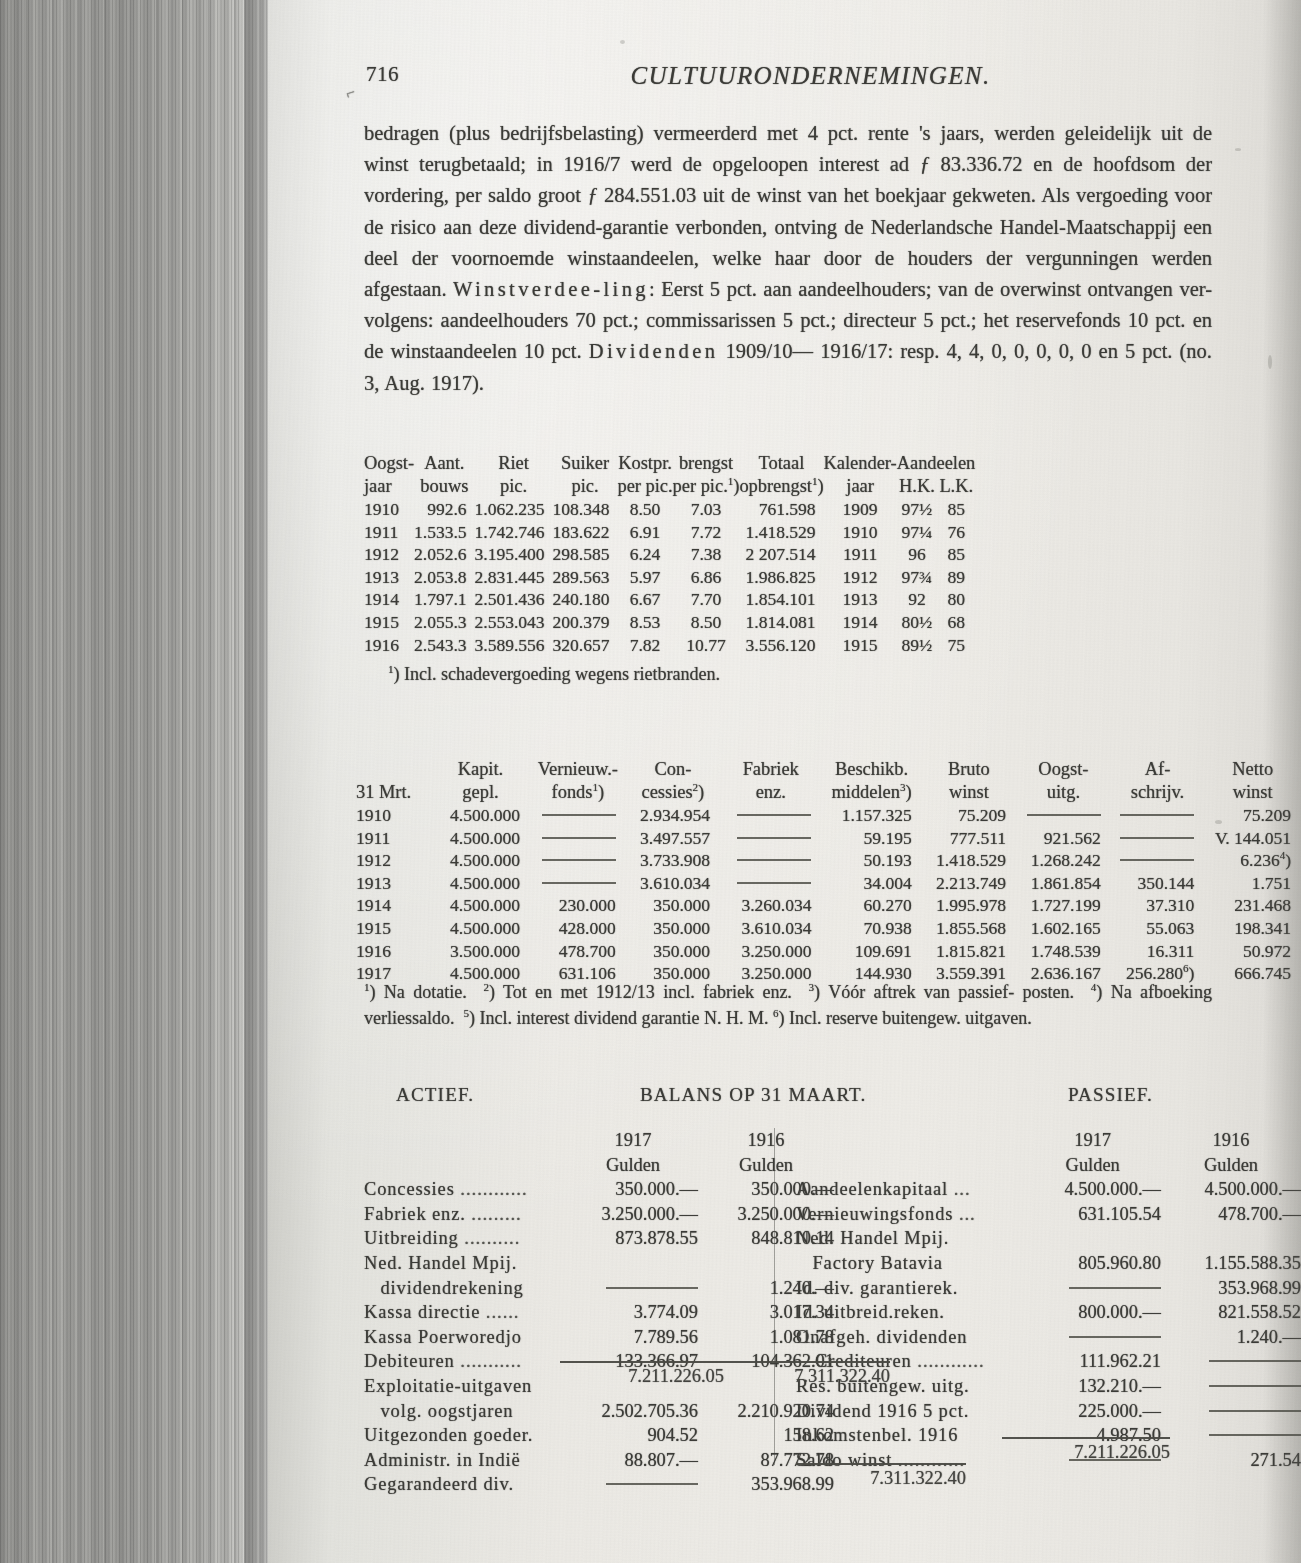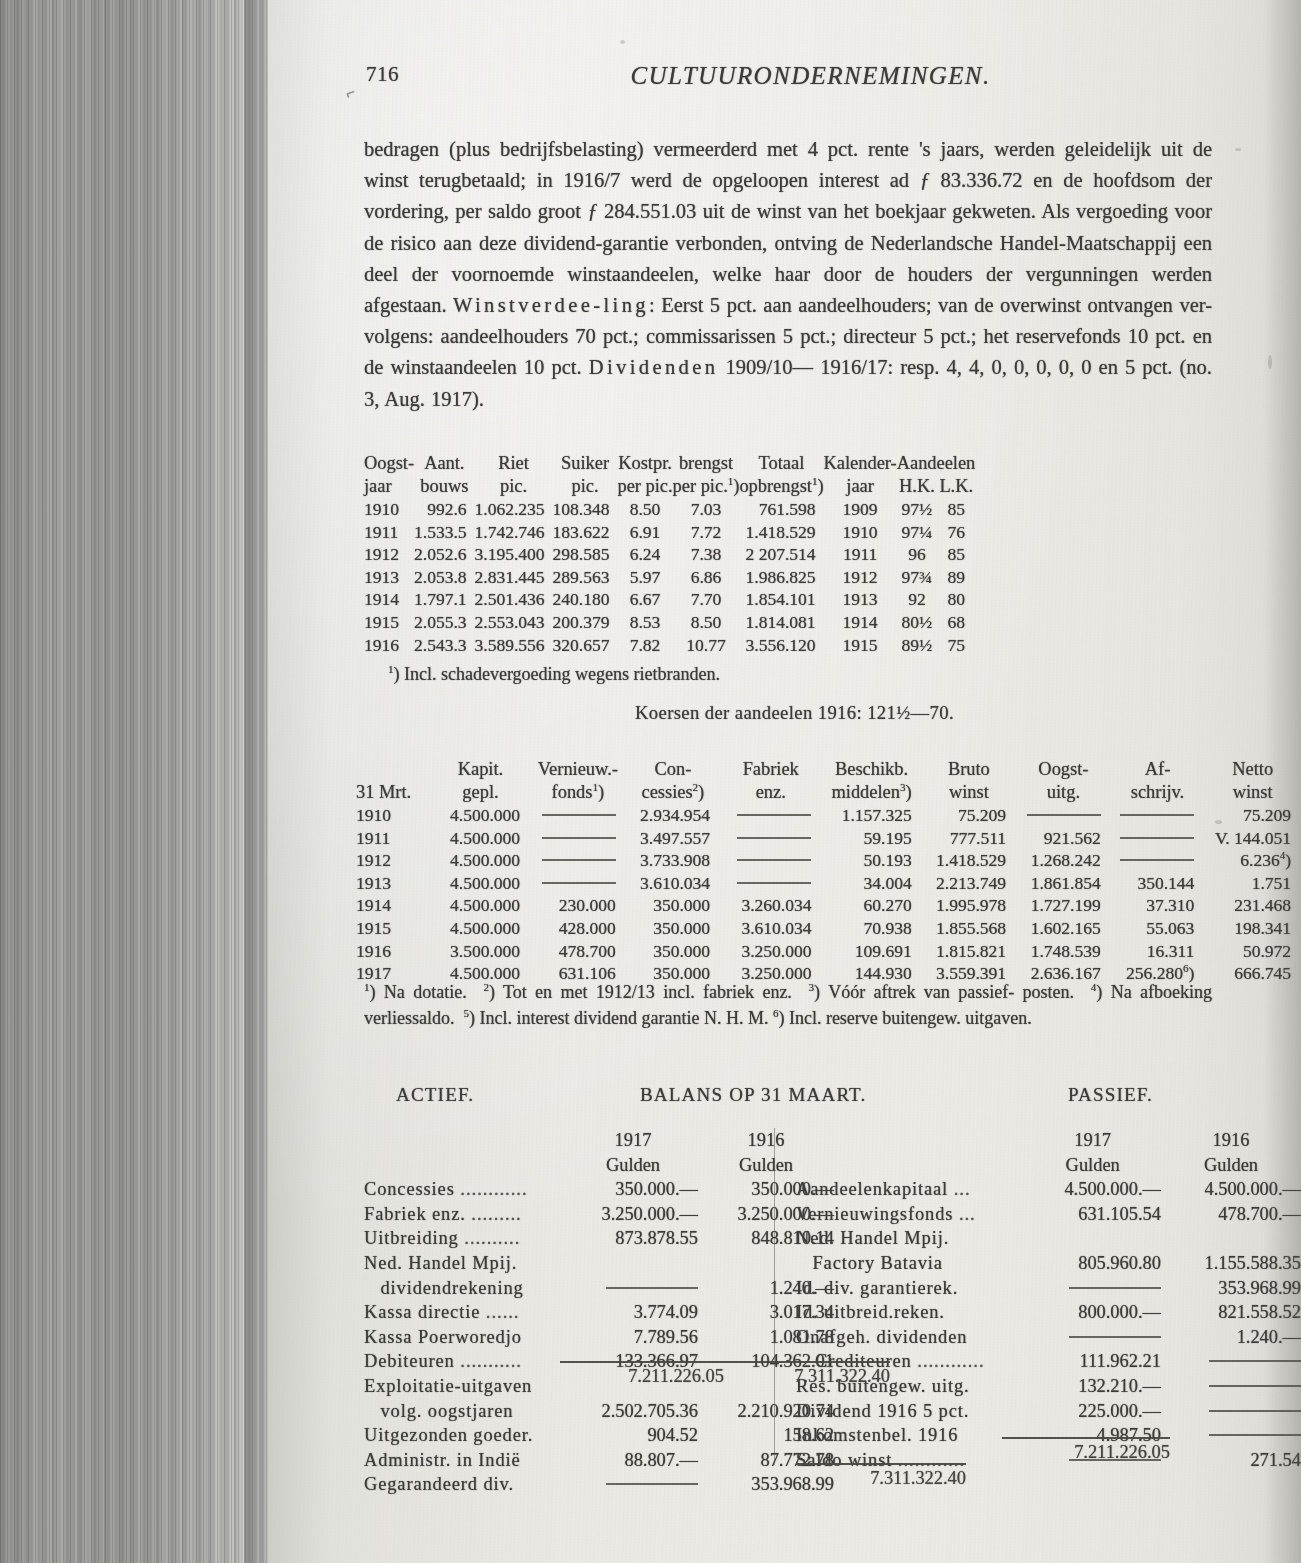--- a/index.html
+++ b/index.html
@@ -110,21 +110,21 @@
     position: absolute;
     left: 78px; top: 22px;
     font-size: 16px;
     color: #8d8d88;
     transform: rotate(-18deg);
   }
 
   
   .para {
     position: absolute;
-    left: 96px; top: 134px;
+    left: 96px; top: 118px;
     width: 848px;
     font-size: 20.5px;
     line-height: 31.2px;
     text-align: justify;
     text-align-last: left;
     word-spacing: 1px;
   }
   .para .spaced {
     letter-spacing: 3.4px;
   }
@@ -390,21 +390,20 @@
             <td class="ctr" style="padding-right: 0px;">10.77</td>
             <td class="num" style="padding-right: 8px;">3.556.120</td>
             <td class="ctr" style="padding-right: 0px;">1915</td>
             <td class="ctr" style="padding-right: 0px;">89½</td>
             <td class="ctr" style="padding-right: 0px;">75</td>
           </tr>
         </tbody>
     </table>
 
     <div class="fn1"><sup>1</sup>) Incl. schadevergoeding wegens rietbranden.</div>
-    <div class="koersen">Koersen der aandeelen 1916: 121½—70.</div>
 
     <table class="tbl" id="table2">
       <tbody>
           <tr class="hdr">
         <td style="width:96px"></td>
         <td class="ctr" style="width:120px">Kapit.</td>
         <td class="ctr" style="width:108px">Vernieuw.-</td>
         <td class="ctr" style="width:110px">Con-</td>
         <td class="ctr" style="width:120px">Fabriek</td>
         <td class="ctr" style="width:122px">Beschikb.</td>

